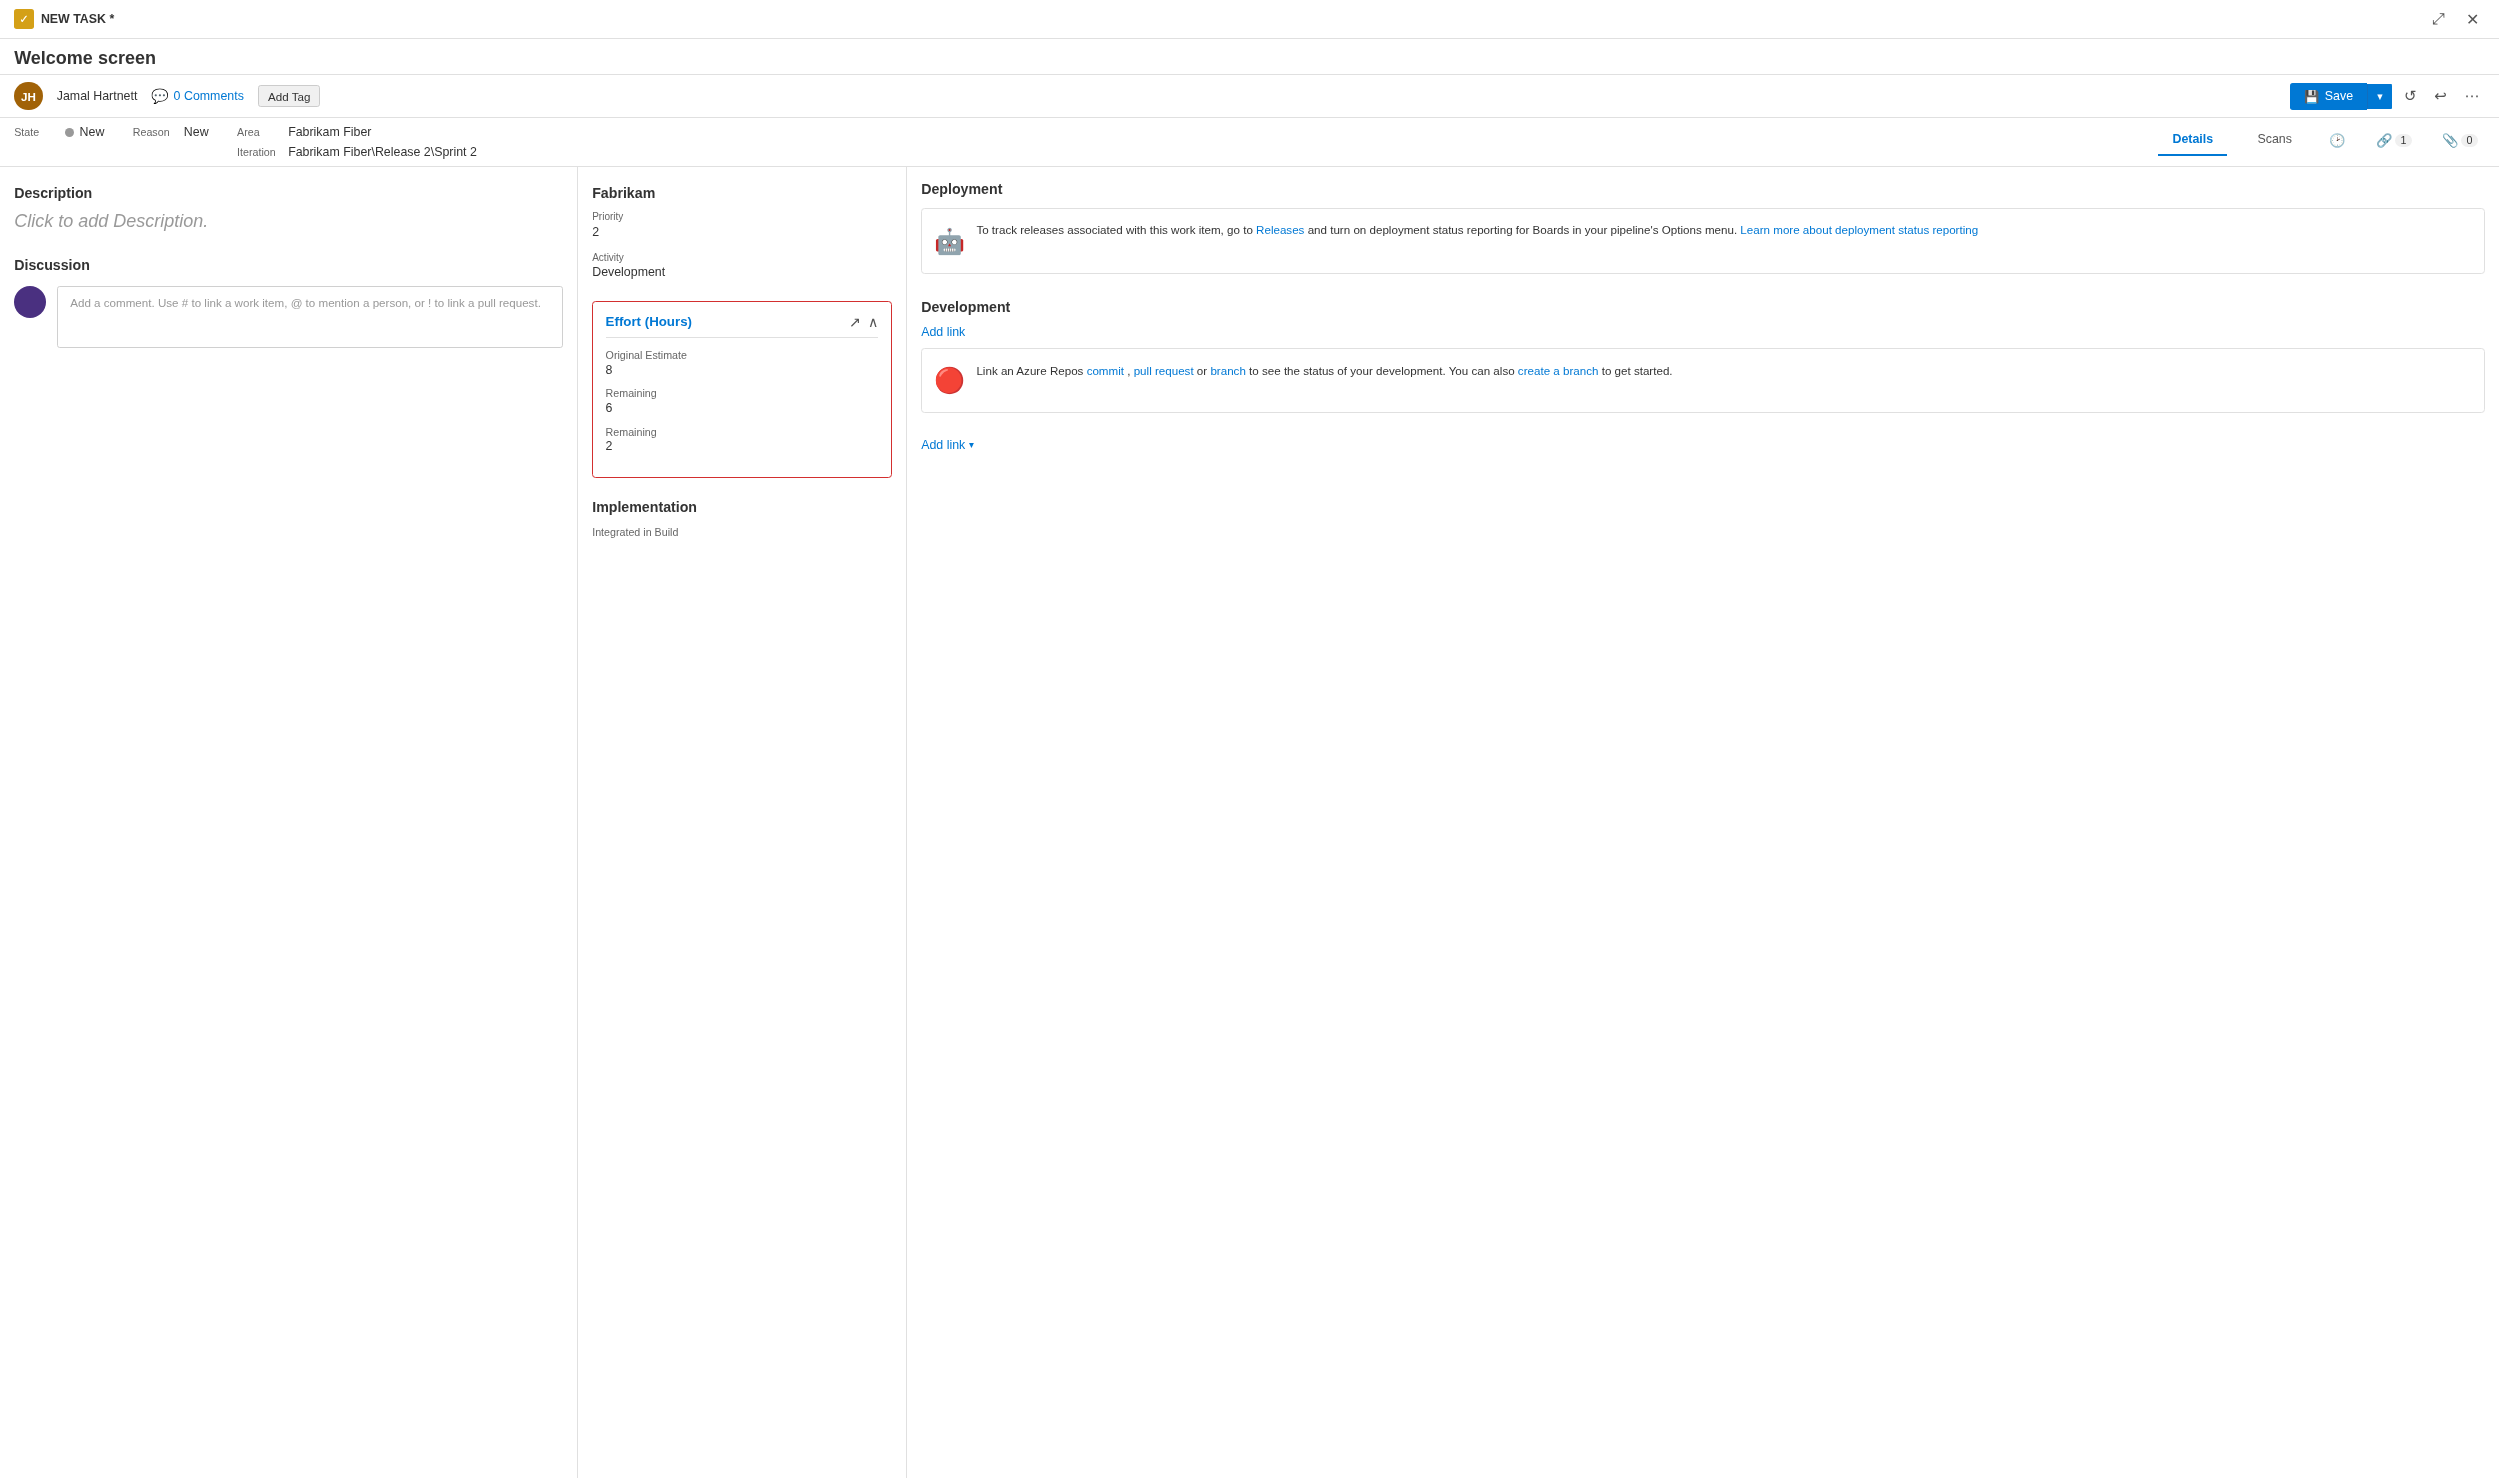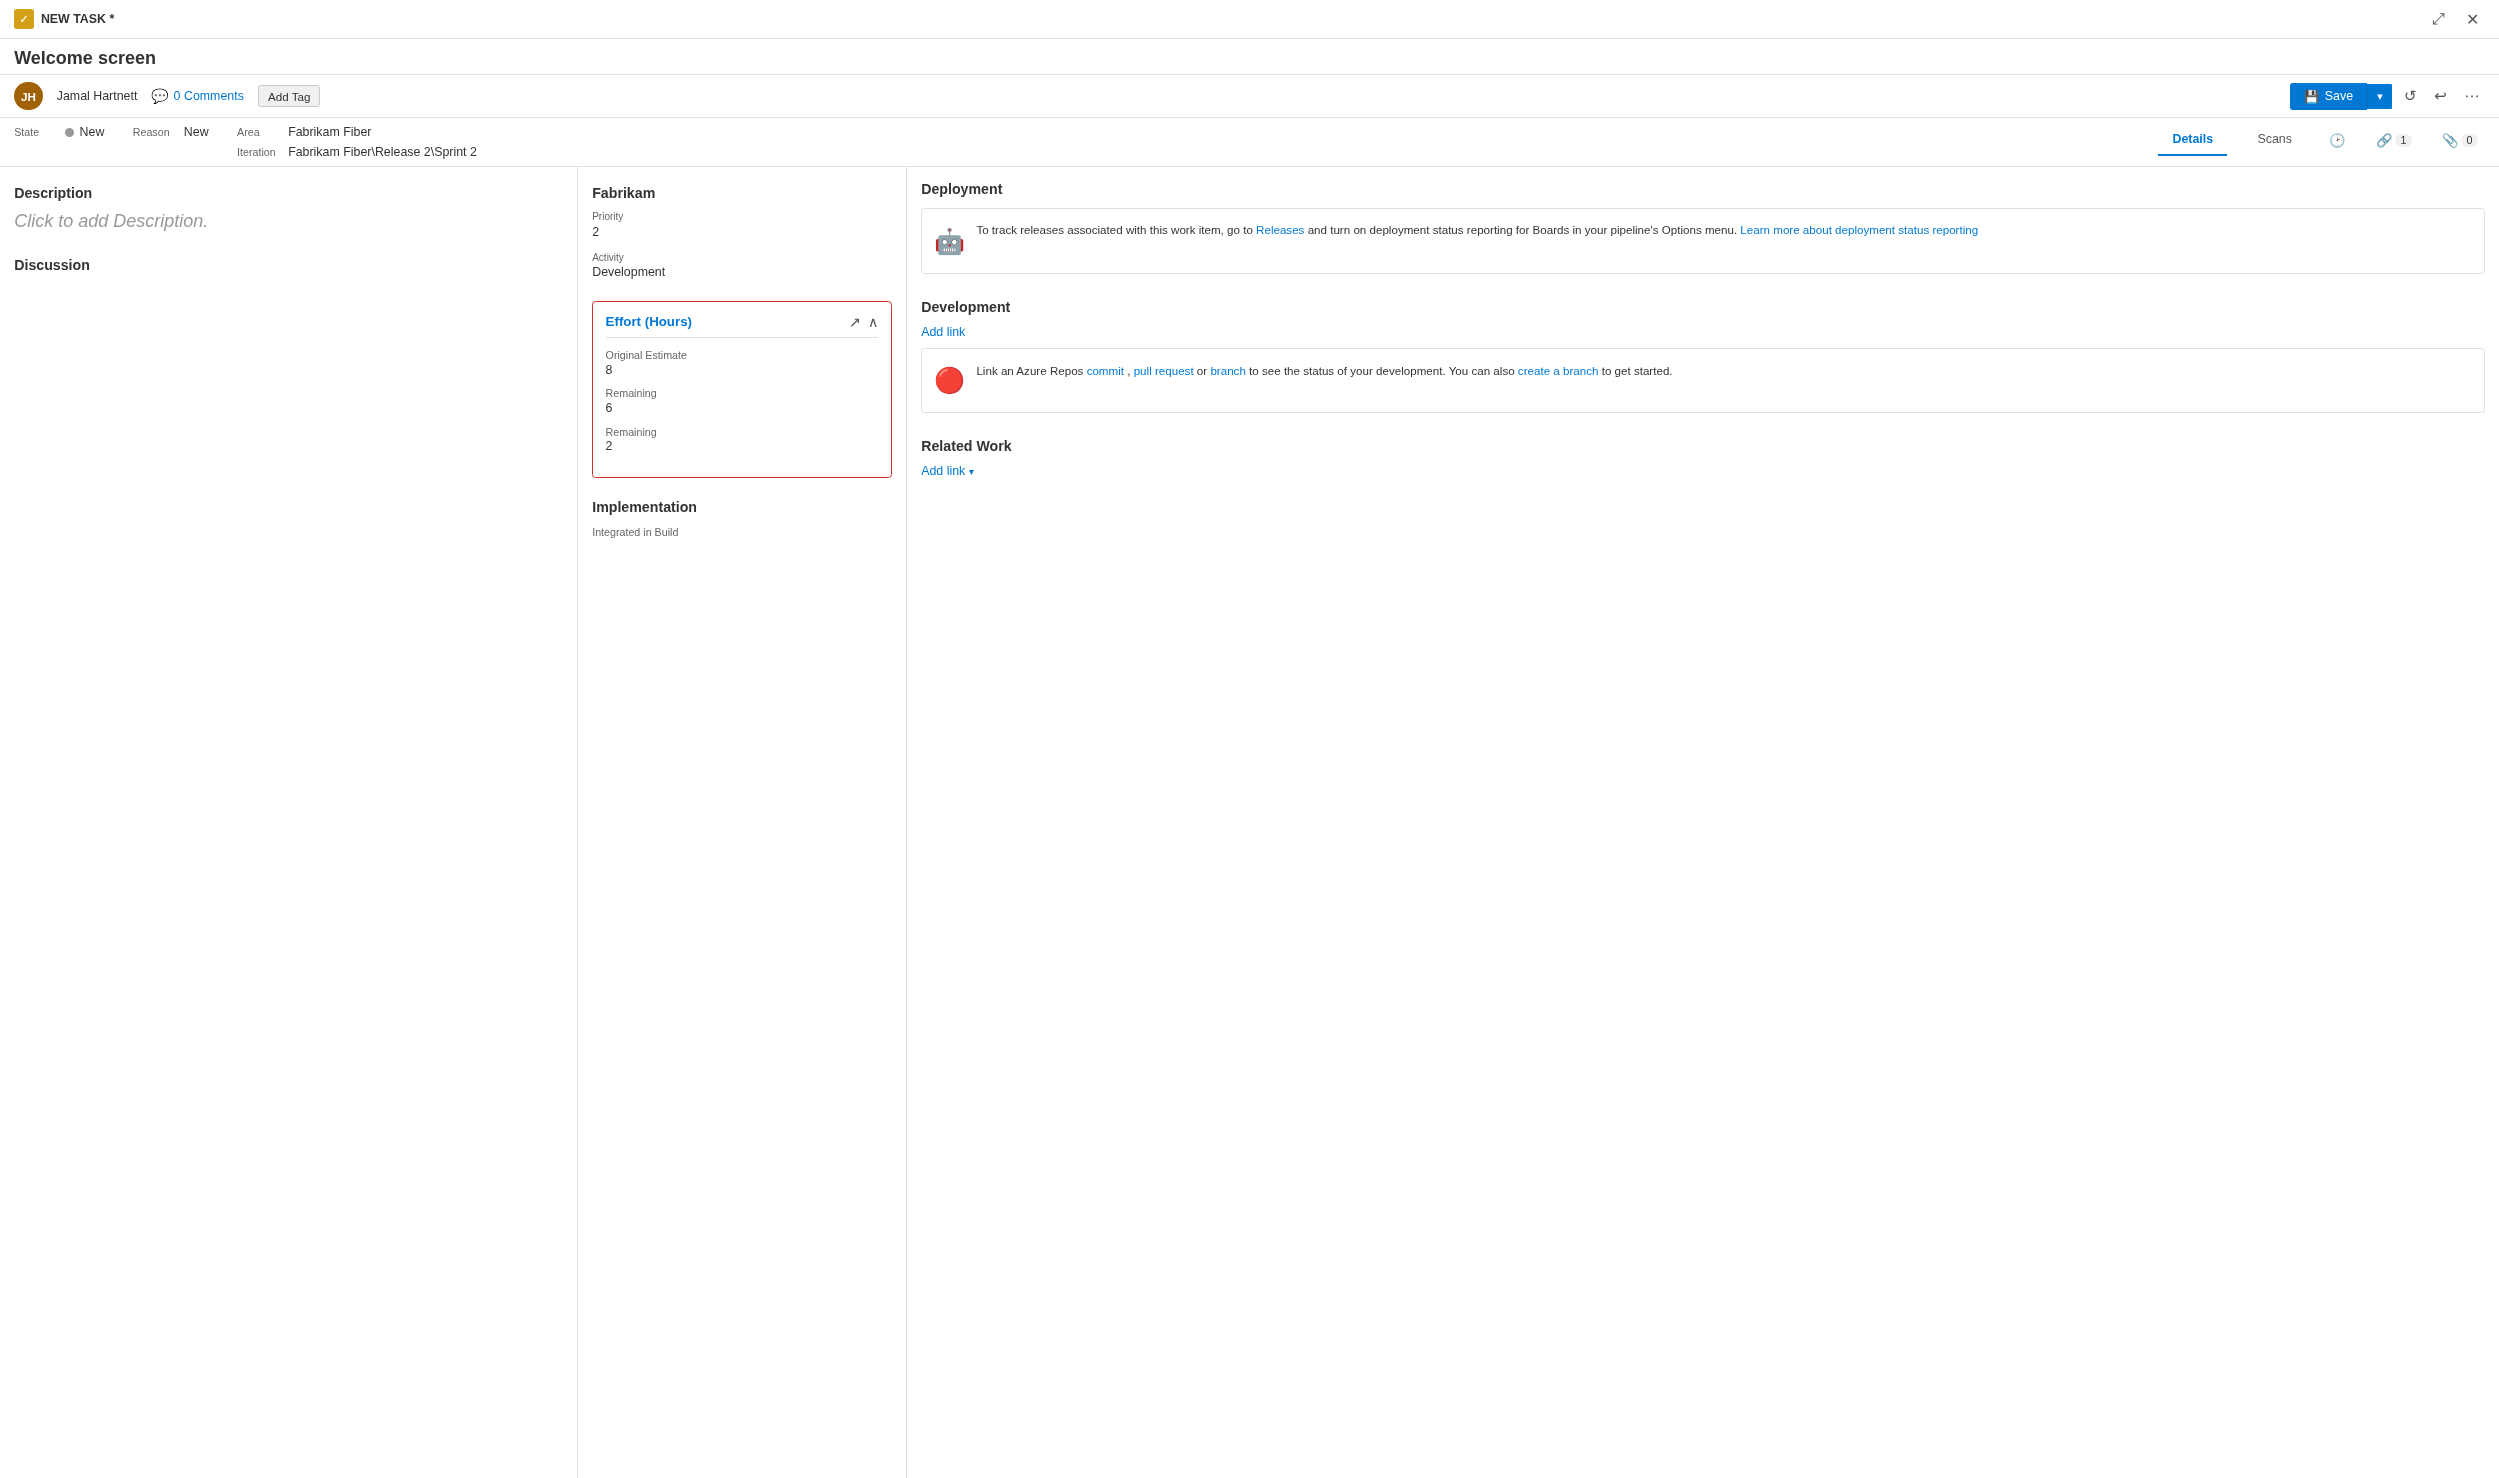--- a/index.html
+++ b/index.html
@@ -260,20 +260,24 @@
 </div>
 
 <div class="main-content">
 
   <div class="left-panel">
     <div class="section-title">Description</div>
     <div class="description-placeholder">Click to add Description.</div>
 
     <div class="discussion-section">
       <div class="section-title">Discussion</div>
+      <div class="comment-row">
+        <div class="comment-avatar"></div>
+        <div class="comment-input-area">Add a comment. Use # to link a work item, @ to mention a person, or ! to link a pull request.</div>
+      </div>
     </div>
   </div>
 
   <div class="middle-panel">
     <div class="planning-section">
       <div class="section-title">Fabrikam</div>
       <div class="field-block">
         <div class="field-block-label">Priority</div>
         <div class="field-block-value">2</div>
       </div>
@@ -339,21 +343,20 @@
           <span> or </span>
           <a class="link-blue">branch</a>
           <span> to see the status of your development. You can also </span>
           <a class="link-blue">create a branch</a>
           <span> to get started.</span>
         </span>
       </div>
     </div>
 
     <div class="related-work-section">
-      <div class="section-title">Related Work</div>
       <button class="related-add-link">
         <span>Add link</span>
         <span class="chevron">▾</span>
       </button>
     </div>
 
   </div>
 </div>
 
 

